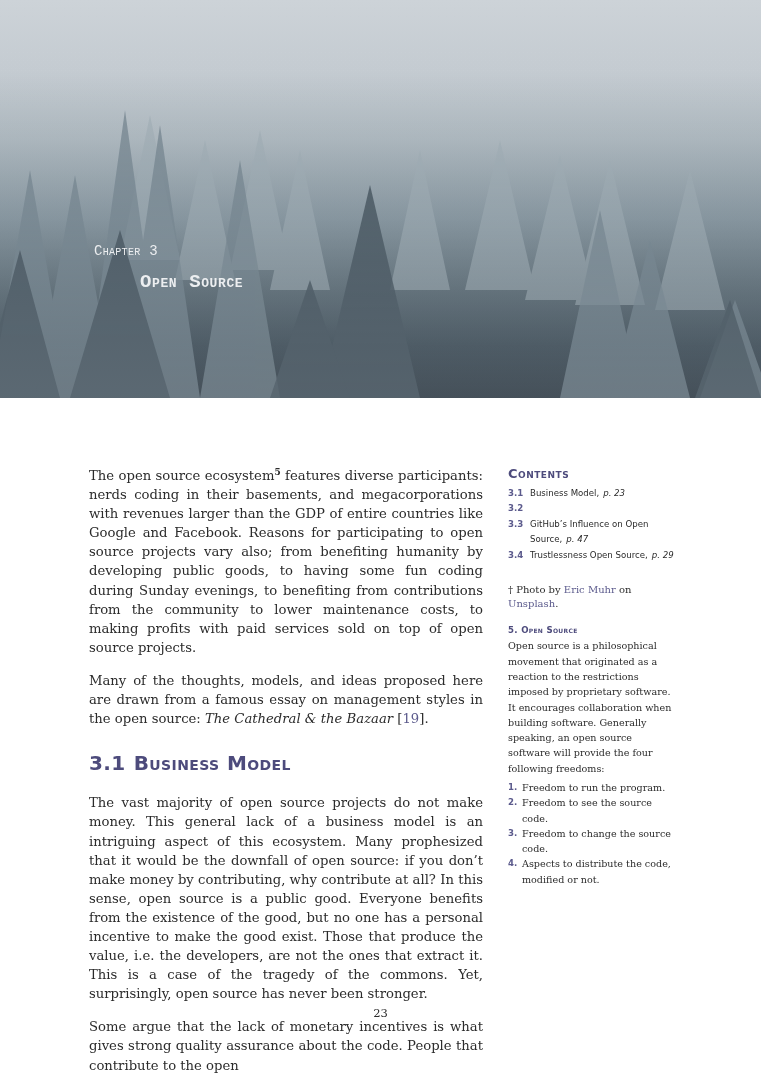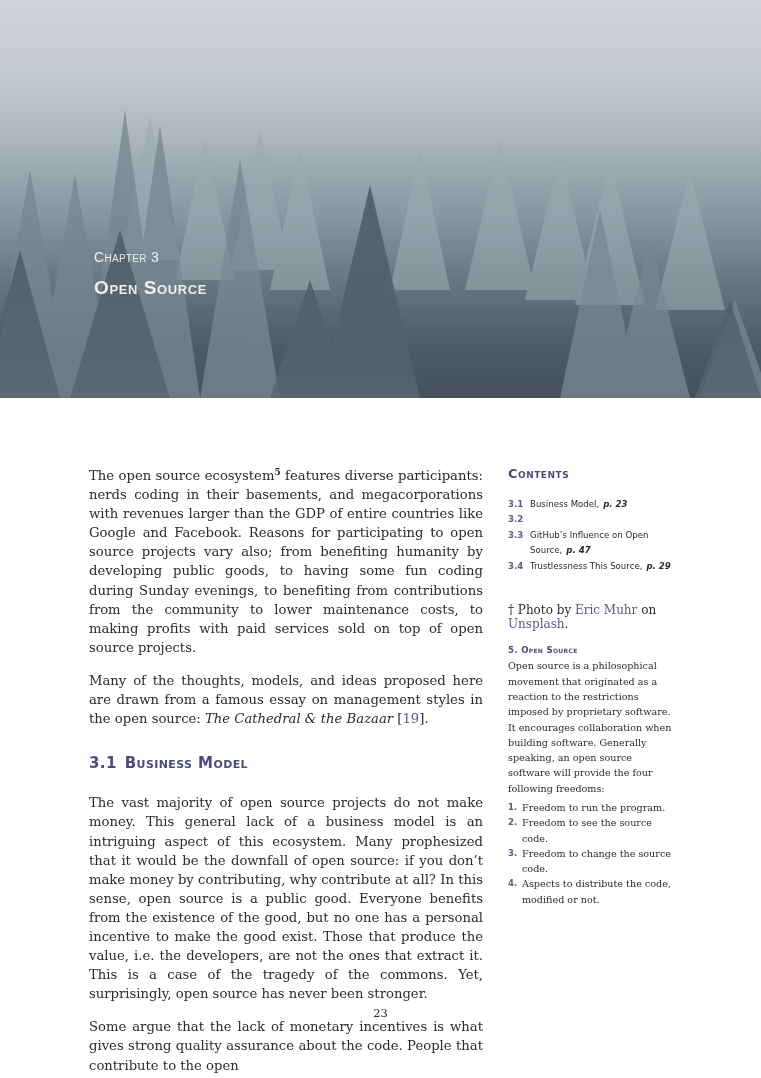--- a/index.html
+++ b/index.html
@@ -4,43 +4,43 @@
   <style>
     * { margin: 0; padding: 0; box-sizing: border-box; }
     html, body { width: 761px; height: 1078px; background: #ffffff; overflow: hidden; }
     body { position: relative; font-family: "DejaVu Serif", "Liberation Serif", serif; color: #2b2b2b; }
 
     .hero {
       position: absolute; left: 0; top: 0; width: 761px; height: 398px; overflow: hidden;
       background: linear-gradient(180deg, #cdd3d8 0%, #c4cbd1 18%, #a9b4bb 35%, #7e8e98 55%, #55656f 72%, #35444f 87%, #26323c 100%);
     }
     .hero svg { position: absolute; left: 0; top: 0; }
-    .hero-text { position: absolute; left: 94px; top: 249px; color: #eceef0; font-family: Liberation Sans, sans-serif; }
+    .hero-text { position: absolute; left: 94px; top: 243px; color: #eceef0; font-family: Liberation Mono, monospace; }
     .chapter-label { font-size: 14px; font-variant: small-caps; letter-spacing: 0.3px; font-weight: normal; }
-    .chapter-title { margin-top: 12px; font-size: 19px; font-weight: bold; font-variant: small-caps; letter-spacing: 0.6px; }
+    .chapter-title { margin-top: 12px; font-size: 19px; font-weight: bold; font-variant: small-caps; letter-spacing: 0.6px; margin-left: 46px; }
 
     .main { position: absolute; left: 89px; top: 466px; width: 394px; font-size: 13.2px; line-height: 19.1px; text-align: justify; hyphens: auto; }
     .main p { margin-bottom: 14px; }
     .main sup { font-size: 9px; font-weight: bold; vertical-align: 5px; line-height: 0; }
     .main .cite { color: #5b5a8c; }
     .main em { font-style: italic; }
     .section-heading {
       margin: 26px 0 20px 0; font-family: "DejaVu Sans", "Liberation Sans", sans-serif;
-      color: #4d4b7c; font-size: 15px; font-weight: bold; font-variant: small-caps; letter-spacing: 0.4px;
+      color: #4d4b7c; font-size: 20px; font-weight: bold; font-variant: small-caps; letter-spacing: 0.4px;
     }
     .section-heading .num { margin-right: 8px; }
 
     .sidebar { position: absolute; left: 508px; top: 466px; width: 168px; }
-    .contents-title { font-family: "DejaVu Sans", "Liberation Sans", sans-serif; color: #4d4b7c; font-size: 13px; font-weight: bold; font-variant: small-caps; letter-spacing: 0.5px; margin-bottom: 16px; }
+    .contents-title { font-family: "DejaVu Sans", "Liberation Sans", sans-serif; color: #4d4b7c; font-size: 13px; font-weight: bold; font-variant: small-caps; letter-spacing: 0.5px; margin-bottom: 5px; }
     .toc { list-style: none; font-family: "DejaVu Sans", "Liberation Sans", sans-serif; font-size: 8.6px; line-height: 15.4px; color: #2b2b2b; }
     .toc li { display: flex; }
     .toc .num { color: #5b5a8c; font-weight: bold; width: 22px; flex-shrink: 0; }
-    .toc .page { font-style: italic; margin-left: 4px; font-weight: bold; }
+    .toc .page { font-style: italic; margin-left: 4px; }
 
-    .photo-credit { margin-top: 29px; font-size: 12px; line-height: 14px; color: #2b2b2b; }
+    .photo-credit { margin-top: 20px; font-size: 10px; line-height: 14px; color: #2b2b2b; }
     .photo-credit .link { color: #5b5a8c; }
 
     .note { margin-top: 12px; font-size: 9.6px; line-height: 15.3px; color: #2b2b2b; }
     .note-title { font-family: "DejaVu Sans", "Liberation Sans", sans-serif; font-size: 8.6px; font-weight: bold; color: #4d4b7c; font-variant: small-caps; letter-spacing: 0.3px; }
     .note-list { list-style: none; margin: 4px 0 4px 0; }
     .note-list li { display: flex; }
     .note-list .num { color: #5b5a8c; font-family: "DejaVu Sans", "Liberation Sans", sans-serif; font-weight: bold; font-size: 8.6px; width: 14px; flex-shrink: 0; }
 
     .page-number { position: absolute; left: 0; width: 761px; top: 1006px; text-align: center; font-size: 11.5px; color: #2b2b2b; }
   </style>
@@ -111,21 +111,21 @@
       </li>
     <li>
         <span class="num">3.2</span>
       </li>
     <li>
         <span class="num">3.3</span>
         <span><span>GitHub’s Influence on Open Source,</span><span class="page">p. 47</span></span>
       </li>
     <li>
         <span class="num">3.4</span>
-        <span><span>Trustlessness This Source,</span><span class="page">p. 29</span></span>
+        <span><span>Trustlessness Open Source,</span><span class="page">p. 29</span></span>
       </li>
   </ul>
 
   <div class="photo-credit"><span>† Photo by </span><span class="link">Eric Muhr</span><span> on </span><span class="link">Unsplash</span><span>.</span></div>
 
   <div class="note">
     <div class="note-title">5. Open Source</div>
     <div>Open source is a philosophical movement that originated as a reaction to the restrictions imposed by proprietary software. It encourages collaboration when building software. Generally speaking, an open source software will provide the four following freedoms:</div>
     <ol class="note-list">
       <li>

